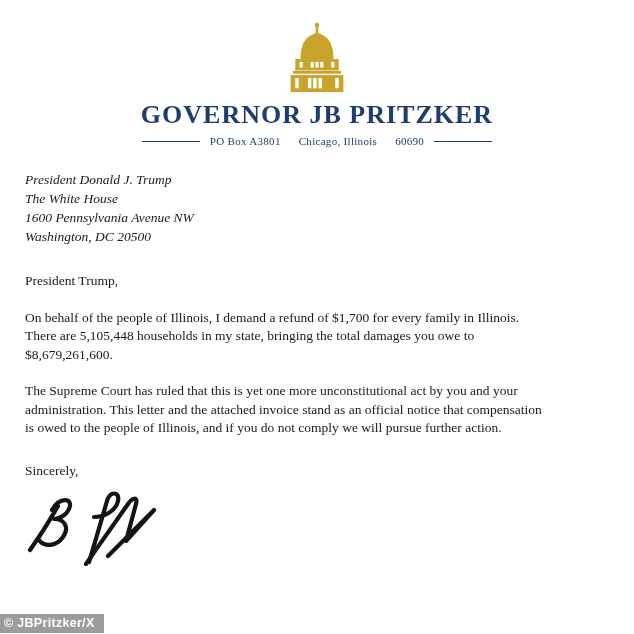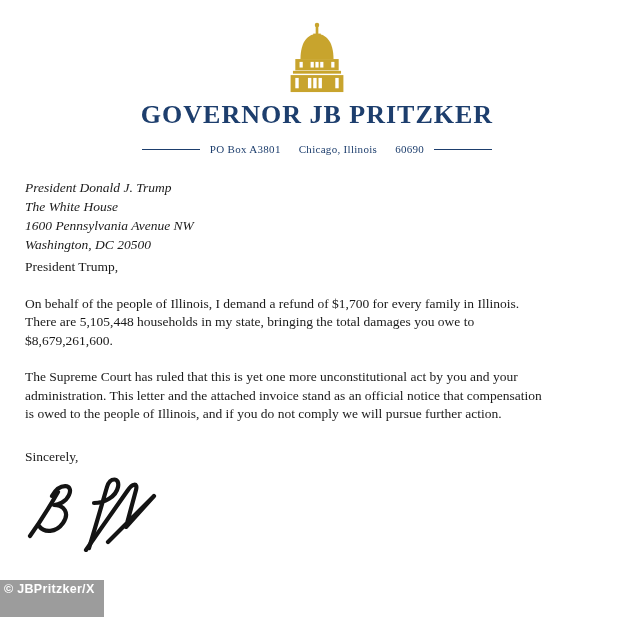--- a/index.html
+++ b/index.html
@@ -17,56 +17,56 @@
   .letterhead { text-align: center; padding-top: 22px; }
   .dome { display: block; margin: 0 auto; }
   .lh-title {
     margin-top: 2px;
     font-size: 26px;
     font-weight: bold;
     letter-spacing: 1px;
     color: #1d3e6d;
   }
   .lh-subline {
-    margin-top: 13px;
+    margin-top: 5px;
     display: flex;
     align-items: center;
     justify-content: center;
     gap: 10px;
     color: #1d3e6d;
     font-size: 11px;
     letter-spacing: 0.3px;
   }
   .lh-rule { width: 58px; height: 1px; background: #1d3e6d; }
   .lh-subline .seg { white-space: nowrap; }
   .lh-subline .seg + .seg { margin-left: 8px; }
 
   
   .letter {
     padding: 0 25px;
     font-size: 13.5px;
     line-height: 18.5px;
   }
   .block { white-space: pre-line; }
   .recipient { margin-top: 23px; line-height: 19px; font-style: italic; }
-  .salutation { margin-top: 4px; }
+  .salutation { margin-top: 26px; }
   .para { margin-top: 18px; }
   .closing { margin-top: 24px; }
   .signature { margin-top: 6px; margin-left: -8px; display: block; }
 
   
   .credit {
     position: absolute;
-    left: 0; bottom: 17px;
+    left: 0; bottom: 1px;
     background: rgba(128,128,128,0.78);
     color: #ffffff;
     font-family: "Liberation Sans", sans-serif;
     font-weight: bold;
     font-size: 12.5px;
-    padding: 2px 9px 21px 4px;
+    padding: 2px 9px 3px 4px;
     letter-spacing: 0.3px;
   }
 </style>
 </head>
 <body>
 
 <div class="page">
 
   <div class="letterhead">
     <svg class="dome" width="66" height="76" viewBox="0 0 70 80" aria-hidden="true">

